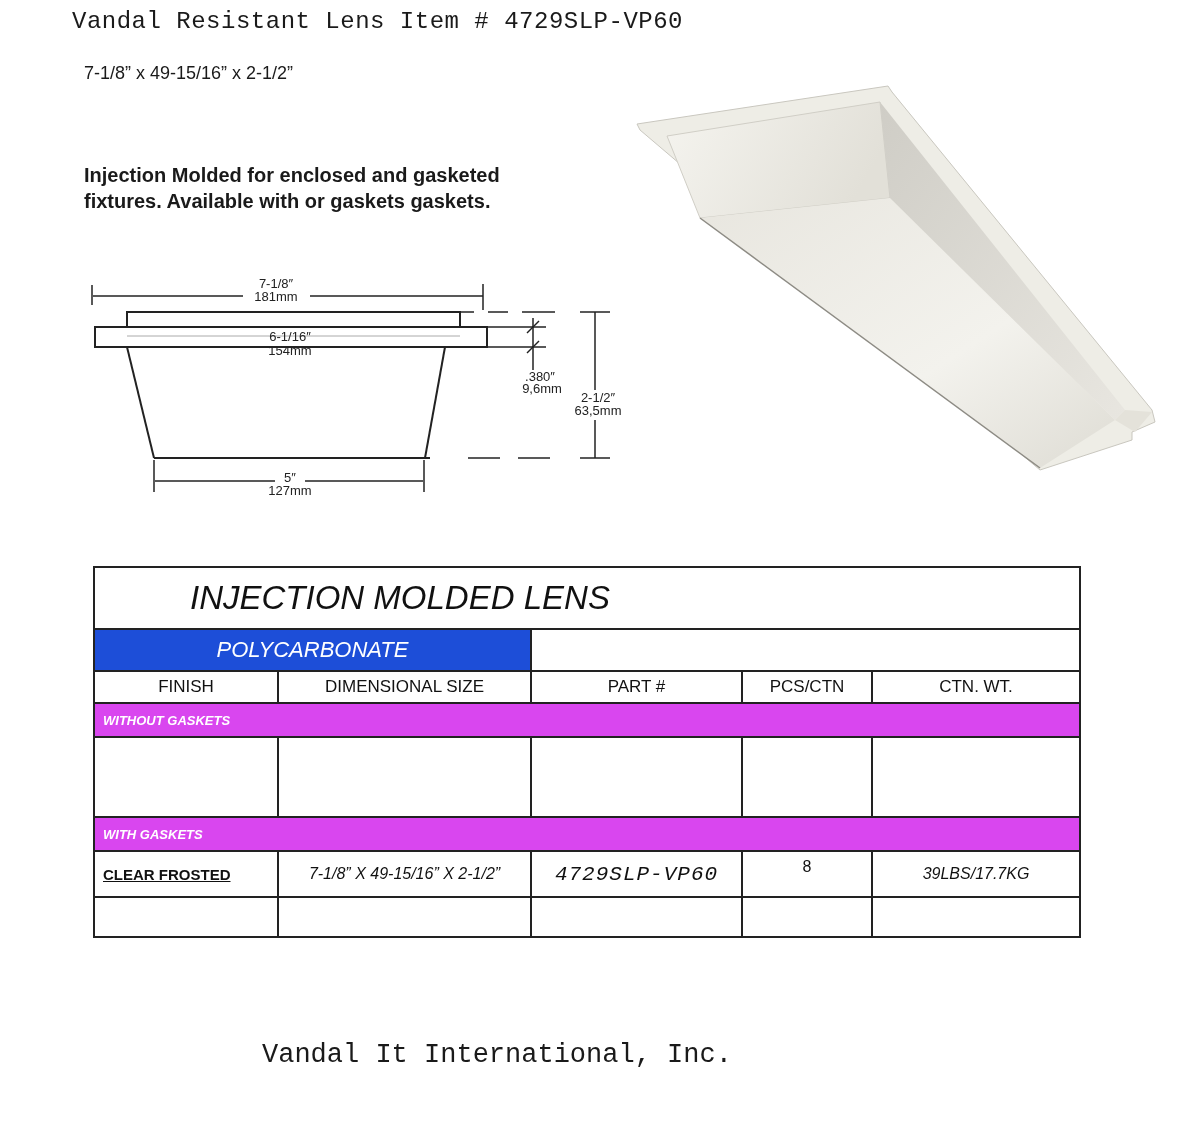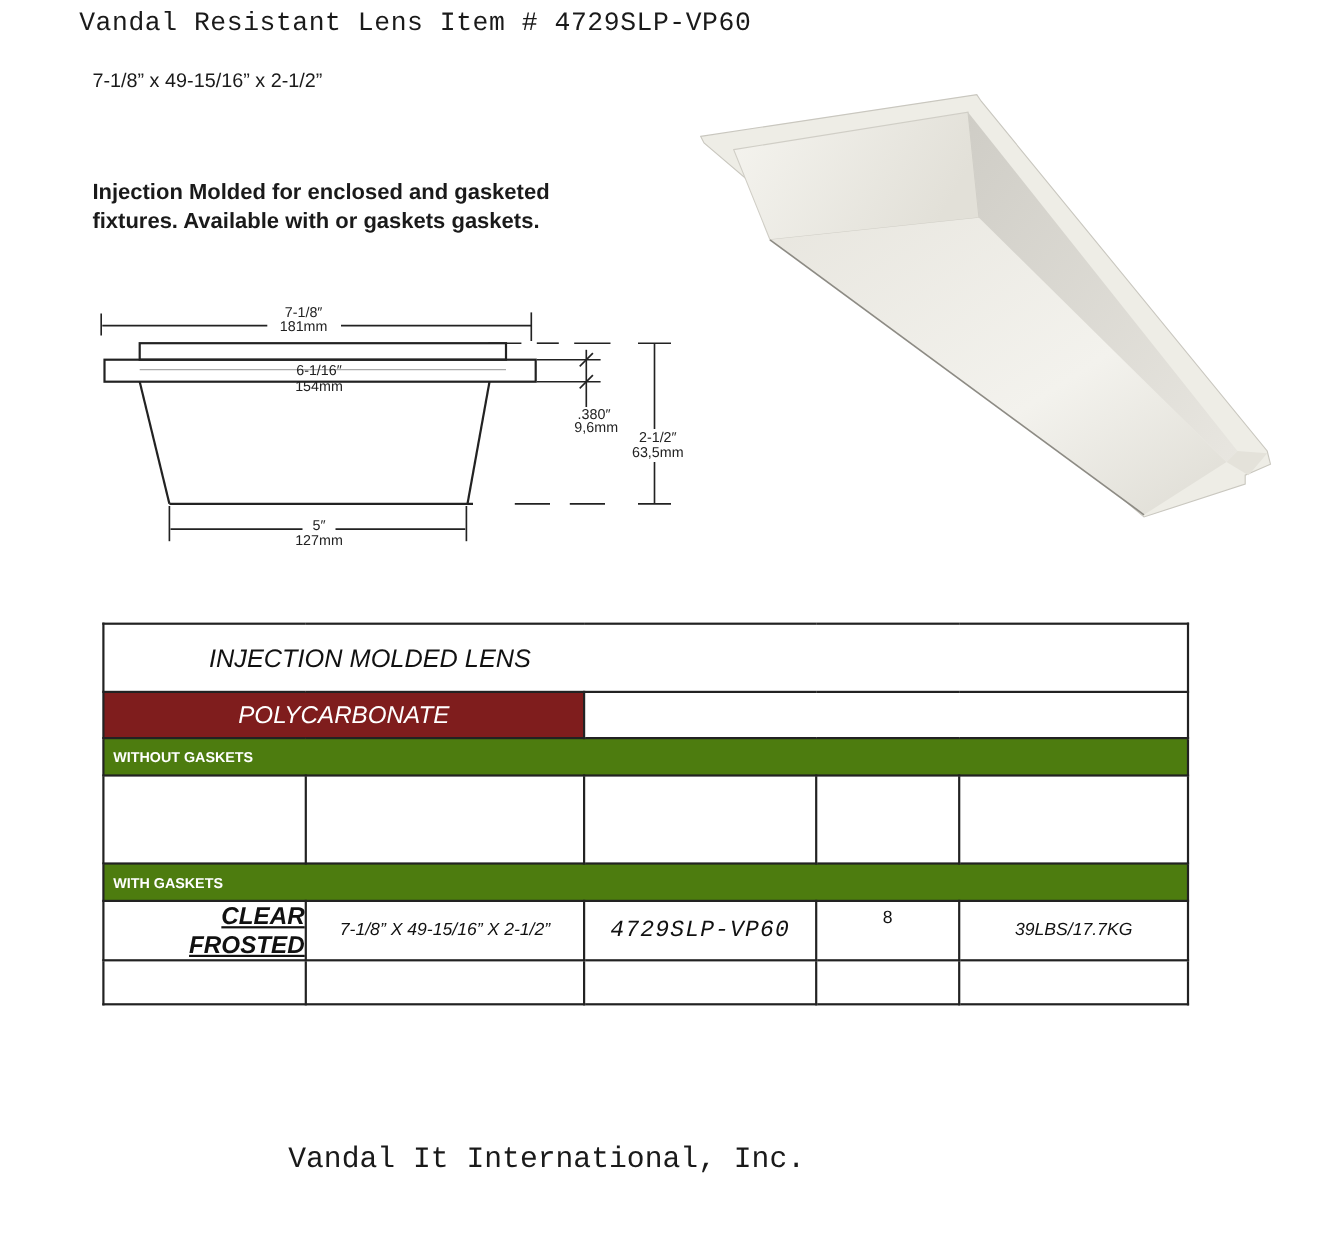--- a/index.html
+++ b/index.html
@@ -8,28 +8,28 @@
     .mono { font-family: "Liberation Mono", "DejaVu Sans Mono", monospace; }
     .sans { font-family: "Liberation Sans", "DejaVu Sans", sans-serif; }
     .title { left: 72px; top: 8px; font-size: 24px; letter-spacing: 0.5px; color: #1a1a1a; white-space: nowrap; }
     .dims { left: 84px; top: 60px; font-size: 18px; line-height: 27px; color: #1a1a1a; }
     .desc { left: 84px; top: 162px; font-size: 20px; line-height: 26px; color: #1a1a1a; font-weight: bold; }
     .drawing { left: 0; top: 270px; }
     .photo { left: 630px; top: 80px; }
     .dimtxt { font-family: "Liberation Sans", "DejaVu Sans", sans-serif; font-size: 13px; fill: #222; }
     table.spec { position: absolute; left: 93px; top: 566px; width: 986px; border-collapse: collapse; table-layout: fixed; }
     table.spec td { border: 2px solid #222; padding: 0; font-family: "Liberation Sans", "DejaVu Sans", sans-serif; }
-    .t-head { height: 60px; font-style: italic; font-size: 23px; padding-left: 95px !important; border-bottom: 2px solid #222; }
-    .t-mat { background: #7f1d1d; color: #fff; font-style: italic; font-size: 22px; text-align: center; height: 40px; }
+    .t-head { height: 60px; font-style: italic; font-size: 33px; padding-left: 95px !important; border-bottom: 2px solid #222; }
+    .t-mat { background: #1d4ed8; color: #fff; font-style: italic; font-size: 22px; text-align: center; height: 40px; }
     .t-blank { background: #fff; }
     .colhdr td { height: 30px; text-align: center; font-size: 17px; }
-    .group td { background: #4d7c0f; color: #fff; font-weight: bold; font-size: 13px; height: 32px; padding-left: 8px !important; margin-top: 48px; }
+    .group td { background: #d946ef; color: #fff; font-style: italic; font-weight: bold; font-size: 13px; height: 32px; padding-left: 8px !important; margin-top: 48px; }
     .empty td { height: 78px; border-top: none; border-bottom: none; }
     .data td { height: 38px; text-align: center; font-size: 16px; }
-    .data .finish { font-style: italic; font-weight: bold; text-decoration: underline; font-size: 22px; text-align: right; padding-left: 8px; }
+    .data .finish { font-weight: bold; text-decoration: underline; font-size: 15px; text-align: left; padding-left: 8px; }
     .data .size { font-style: italic; }
     .data .part { font-family: "Liberation Mono", "DejaVu Sans Mono", monospace; font-size: 21px; letter-spacing: 1px; font-style: italic; }
     .data .pcs { vertical-align: top; padding-top: 6px; }
     .data .wt { font-style: italic; }
     .last td { height: 38px; }
     .footer { left: 262px; top: 950px; font-size: 27px; line-height: 42px; color: #1a1a1a; white-space: pre; }
   </style>
 </head>
 <body>
 
@@ -133,20 +133,27 @@
       <col style="width:208px">
   </colgroup>
   <tbody>
       <tr>
     <td colspan="5" class="t-head">INJECTION MOLDED LENS</td>
   </tr>
   <tr>
     <td colspan="2" class="t-mat">POLYCARBONATE</td>
     <td colspan="3" class="t-blank"></td>
   </tr>
+  <tr class="colhdr">
+    <td>FINISH</td>
+    <td>DIMENSIONAL SIZE</td>
+    <td>PART #</td>
+    <td>PCS/CTN</td>
+    <td>CTN. WT.</td>
+  </tr>
   <tr class="group">
     <td colspan="5">WITHOUT GASKETS</td>
   </tr>
   <tr class="empty">
     <td style="border-left:2px solid #222"></td>
         <td></td>
         <td></td>
         <td></td>
         <td></td>
   </tr>

